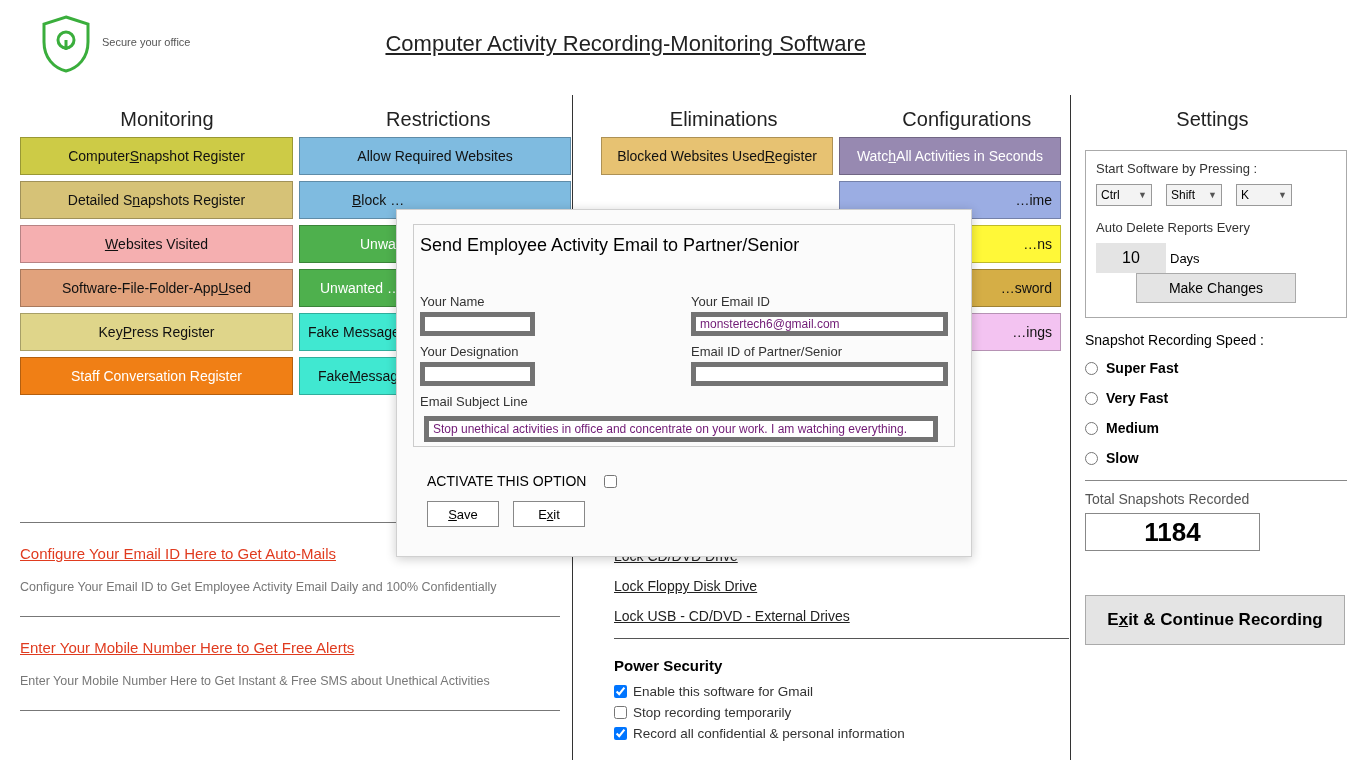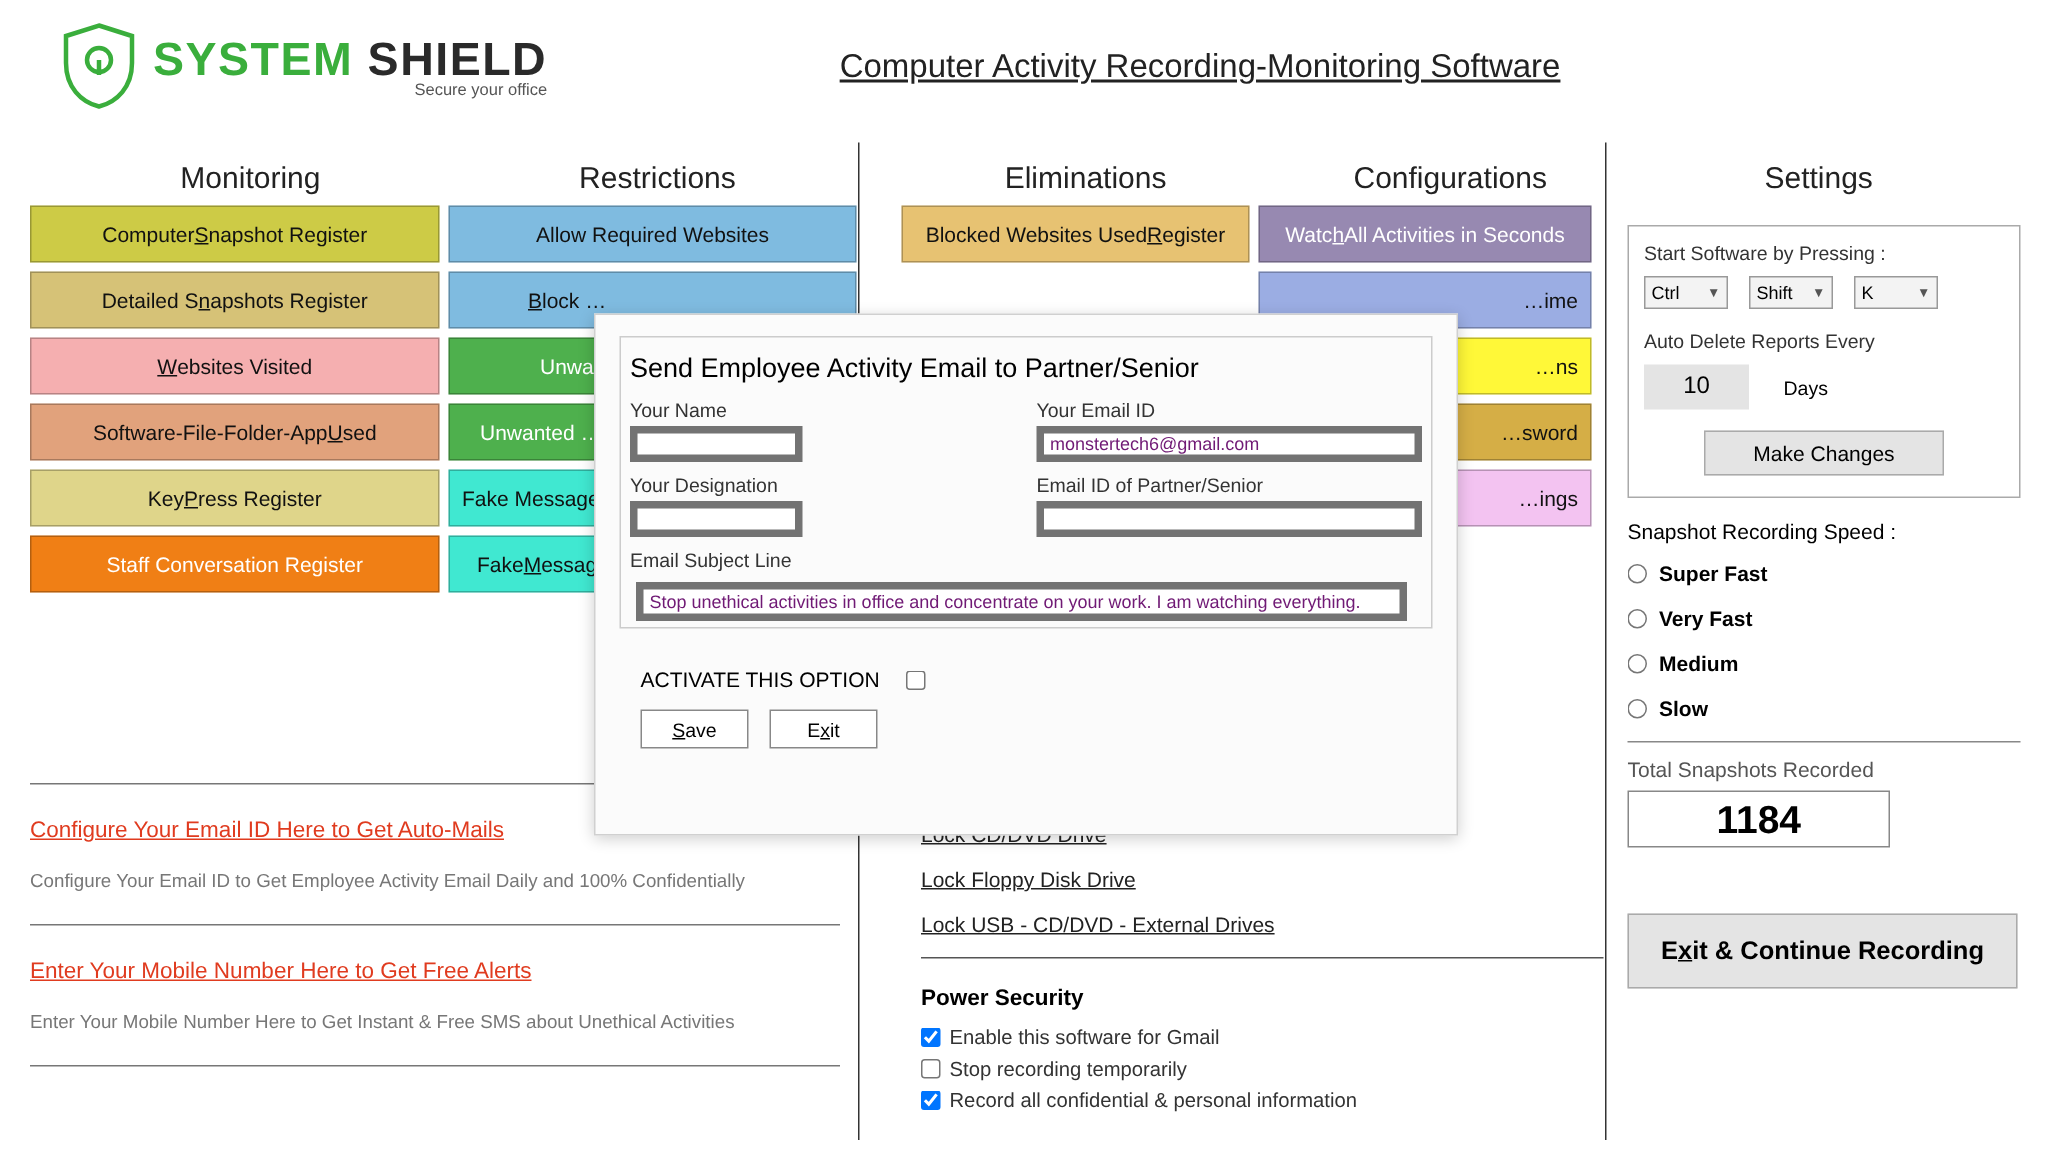--- a/index.html
+++ b/index.html
@@ -61,34 +61,34 @@
   .chk { font-size:13.5px; color:#333; margin-bottom:6px; display:flex; align-items:center; gap:6px; }
   .chk input { width:13px; height:13px; }
   .right-hr { border:none; border-top:1px solid #555; margin:4px 0 12px 0; width:455px; }
 
   .settings-panel { position:absolute; left:1085px; top:150px; width:262px; }
   .set-box { border:1px solid #aaa; padding:10px 10px 14px 10px; }
   .set-label { font-size:13px; color:#333; margin-bottom:8px; }
   .sel-row { display:flex; gap:14px; margin-bottom:14px; }
   .sel { width:56px; height:22px; font-size:12px; border:1px solid #999; background:#f3f3f3; text-align:center; display:flex; align-items:center; justify-content:space-between; padding:0 4px; cursor:pointer; }
   .sel .arr { font-size:9px; color:#555; }
-  .days-row { display:flex; align-items:center; gap:23px; margin-bottom:14px; }
+  .days-row { display:flex; align-items:center; gap:4px; margin-bottom:0; }
   .days-box { width:70px; height:30px; background:#e4e4e4; display:flex; align-items:center; justify-content:center; font-size:16px; }
   .make-btn { width:160px; height:30px; margin:0 auto; display:flex; align-items:center; justify-content:center; background:#e4e4e4; border:1px solid #aaa; font-size:14px; cursor:pointer; }
   .sp-title { font-size:14px; margin:14px 0 12px 0; }
   .radio { font-size:14px; font-weight:600; display:flex; align-items:center; gap:8px; margin-bottom:14px; cursor:pointer; }
   .radio input { width:13px; height:13px; }
   .tot-label { font-size:14px; color:#555; margin-top:10px; margin-bottom:6px; }
   .tot-box { border:1px solid #888; width:175px; height:38px; display:flex; align-items:center; justify-content:center; font-size:26px; font-weight:700; font-family: Arial, sans-serif; }
   .exit-btn { width:260px; height:50px; margin-top:44px; background:#e4e4e4; border:1px solid #aaa; display:flex; align-items:center; justify-content:center; font-size:17px; font-weight:600; cursor:pointer; }
 
   .dialog { position:absolute; left:396px; top:209px; width:576px; height:348px; background:#fbfbfb; border:1px solid #d0d0d0; box-shadow: 0 2px 10px rgba(0,0,0,0.2); padding:14px 0 0 0; }
   .dialog-inner { border:1px solid #ccc; margin:0 16px 10px 16px; padding:10px 2px 4px 2px; }
   .dlg-title { font-size:18px; font-weight:500; padding:0 0 10px 4px; }
-  .dlg-row { display:flex; gap:14px; padding:0 4px; }
+  .dlg-row { display:flex; gap:14px; padding:0 4px;margin-top:28px; }
   .dlg-field { display:flex; flex-direction:column; flex:1; }
   .dlg-label { font-size:13px; color:#333; margin-bottom:3px; }
   .dlg-input { height:24px; border:5px solid #737373; padding:0 4px; font-size:12px; color:#701a75; }
   .dlg-input.wide { width:100%; }
   .dlg-small { width:115px; }
   .dlg-subject { width:514px; margin:4px 4px 0 4px; }
   .activate-row { display:flex; align-items:center; gap:18px; padding:16px 14px 0 30px; font-size:14px; }
   .dlg-btns { display:flex; gap:14px; padding:12px 0 0 30px; }
   .dlg-btn { width:72px; height:26px; border:1px solid #888; background:#fff; font-size:13px; display:flex; align-items:center; justify-content:center; cursor:pointer; }
 </style>
@@ -96,21 +96,20 @@
 <body>
 
 <div class="header">
   <div class="logo-block">
     <svg width="56" height="60" viewBox="0 0 56 60">
       <path d="M28 3 L50 10 L50 28 C50 44 40 54 28 57 C16 54 6 44 6 28 L6 10 Z" fill="none" stroke="#3aae3c" stroke-width="3"></path>
       <circle cx="28" cy="26" r="8" fill="none" stroke="#3aae3c" stroke-width="3"></circle>
       <rect x="26.5" y="26" width="3" height="10" fill="#3aae3c"></rect>
     </svg>
     <div class="logo-text">
-      <div class="logo-main"><span class="sys">SYSTEM</span><span class="shield"> SHIELD</span></div>
       <div class="logo-sub">Secure your office</div>
     </div>
   </div>
   <div class="app-title">Computer Activity Recording-Monitoring Software</div>
 </div>
 
 <div class="vline1"></div>
 <div class="vline2"></div>
 
 <div class="col-headers">

